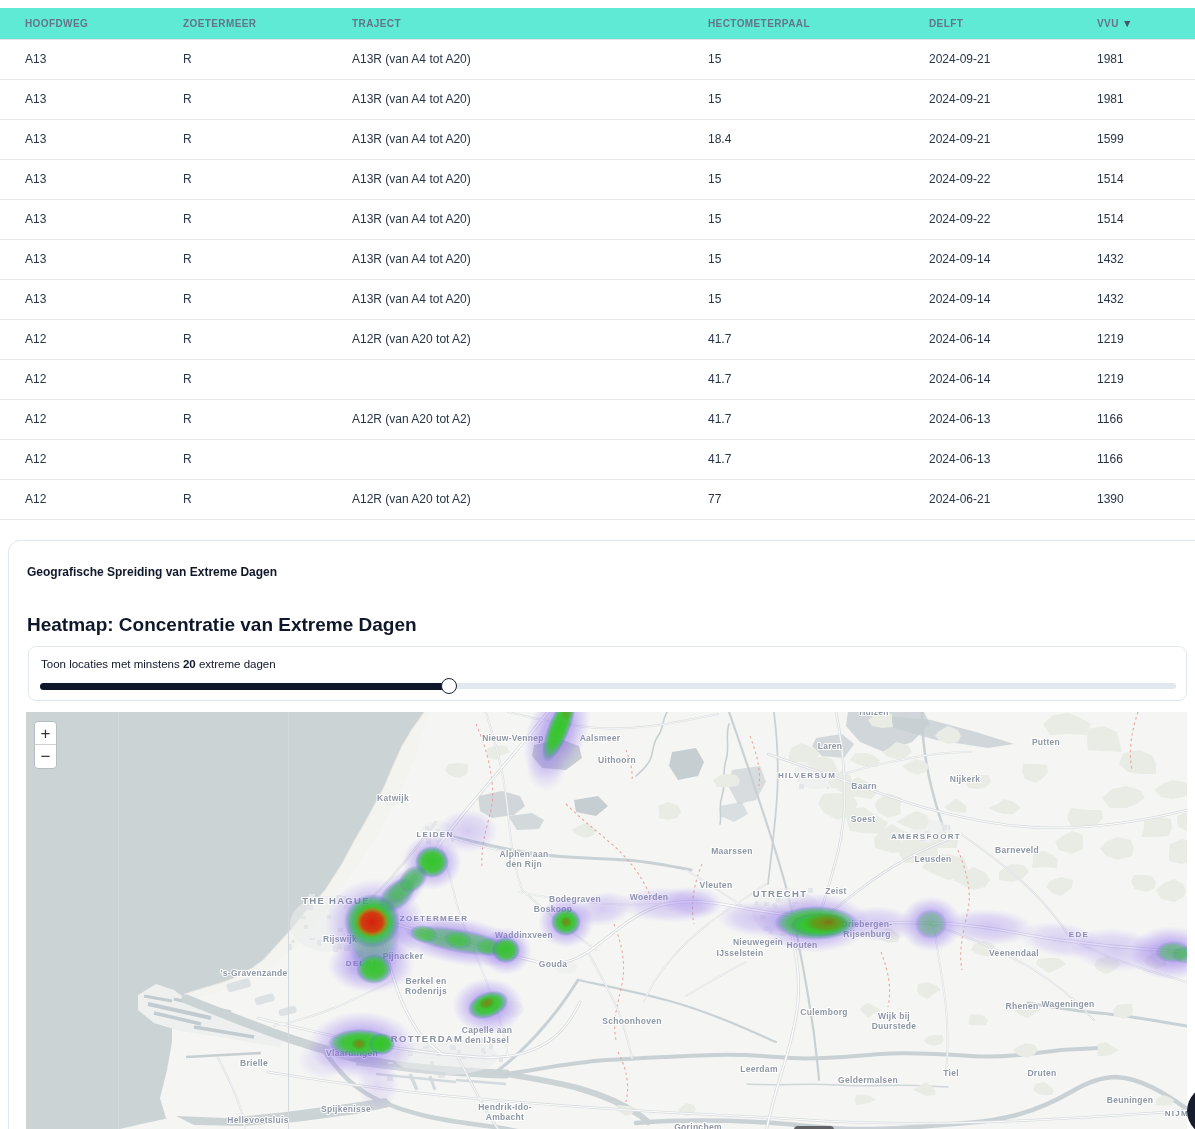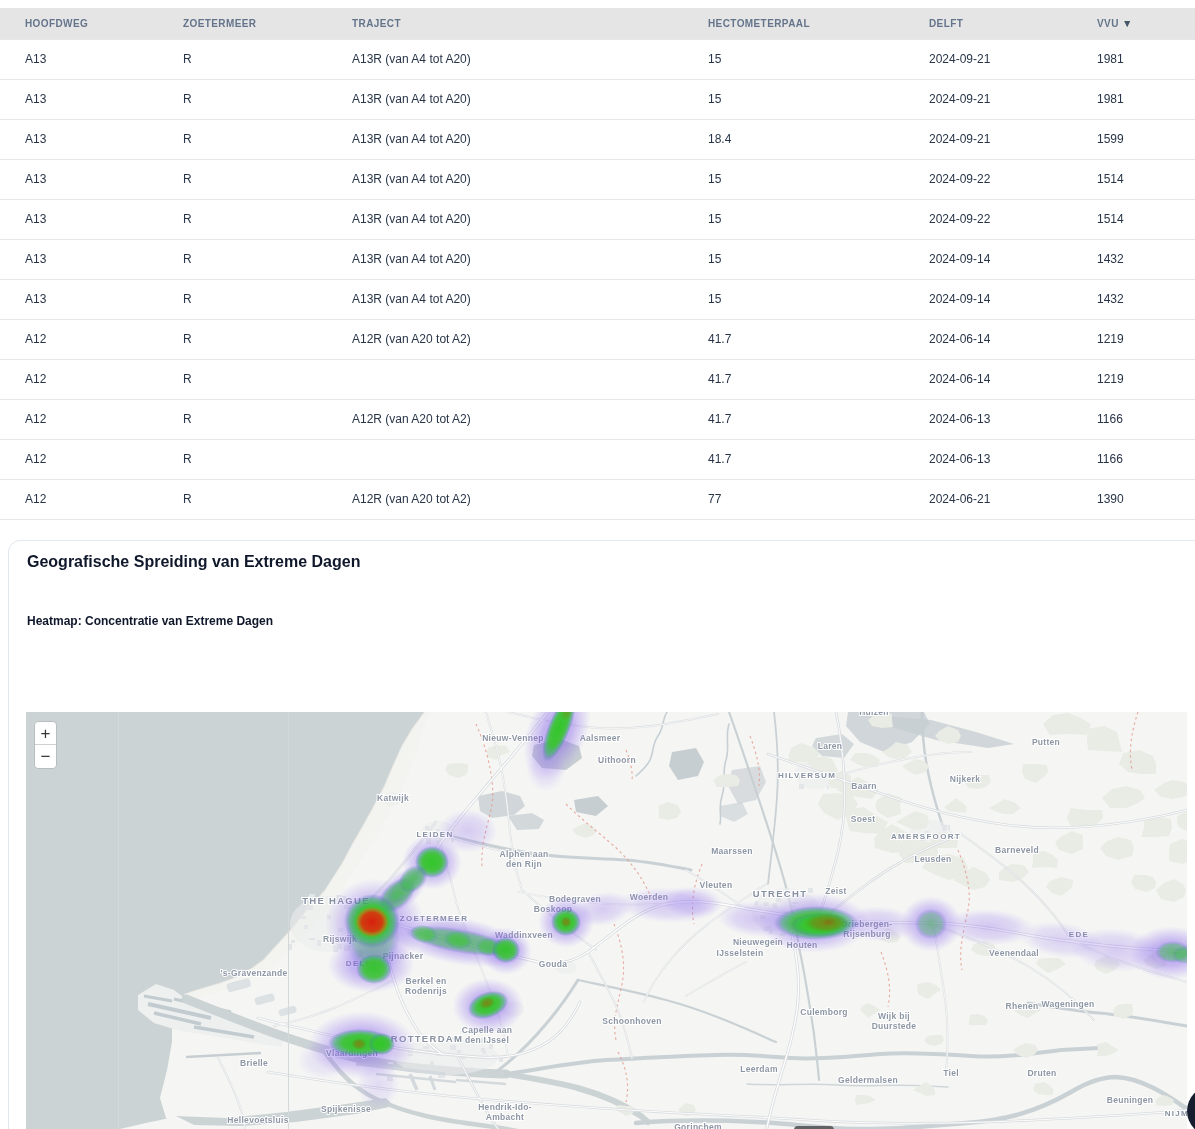--- a/index.html
+++ b/index.html
@@ -1,25 +1,25 @@
 <!DOCTYPE html>
 <html><head>
 <meta charset="utf-8">
 <style>
   * { margin:0; padding:0; box-sizing:border-box; }
   html,body { width:1195px; height:1129px; overflow:hidden; background:#fff;
     font-family:"Liberation Sans", sans-serif; position:relative; }
   table.tbl { position:absolute; left:0; top:8px; width:1195px; border-collapse:collapse; table-layout:fixed; }
-  table.tbl th { background:#e5e5e5; height:31px; text-align:left; font-size:10px; font-weight:700;
+  table.tbl th { background:#5eead4; height:31px; text-align:left; font-size:10px; font-weight:700;
     color:#64748b; letter-spacing:0.4px; padding:0 0 0 25px; border-bottom:1px solid #e5e7eb; }
   table.tbl td { height:40px; font-size:12px; color:#283548; padding:0 0 0 25px; border-bottom:1px solid #e5e7eb; }
   .card { position:absolute; left:8px; top:540px; width:1292px; height:700px; background:#fff;
     border:1px solid #e2e8f0; border-radius:12px; }
-  .ct { position:absolute; left:18px; top:12px; font-size:16px; font-weight:700; color:#0f172a; }
-  .h2 { position:absolute; left:18px; top:73px; font-size:12px; font-weight:700; color:#0f172a; }
+  .ct { position:absolute; left:18px; top:24px; font-size:12px; font-weight:700; color:#0f172a; }
+  .h2 { position:absolute; left:18px; top:73px; font-size:19px; font-weight:700; color:#0f172a; }
   .sbox { position:absolute; left:19px; top:105px; width:1159px; height:55px;
     border:1px solid #e2e8f0; border-radius:8px; background:#fff; }
   .slabel { position:absolute; left:12px; top:11px; font-size:11.5px; color:#0f172a; }
   .track { position:absolute; left:11px; top:36px; width:1136px; height:6px; border-radius:3px; background:#e2e8f0; }
   .fill { position:absolute; left:0; top:-0.5px; width:404px; height:7px; border-radius:3.5px; background:#0f172a; }
   .thumb { position:absolute; left:401px; top:-5px; width:16px; height:16px; border-radius:50%;
     background:#fff; border:1.5px solid #1a2234; }
   .map { position:absolute; left:17px; top:171px; width:1161px; height:430px; background:#cbd2d4; overflow:hidden; }
   .zoomctl { position:absolute; left:8px; top:9px; width:23px; background:#fff; border:1px solid #b8bdbf;
     border-radius:4px; z-index:10; }
@@ -144,20 +144,27 @@
         <td>77</td>
         <td>2024-06-21</td>
         <td>1390</td>
       </tr>
   </tbody>
 </table>
 
 <div class="card">
   <div class="ct">Geografische Spreiding van Extreme Dagen</div>
   <div class="h2">Heatmap: Concentratie van Extreme Dagen</div>
+  <div class="sbox">
+    <div class="slabel">Toon locaties met minstens <b>20</b> extreme dagen</div>
+    <div class="track">
+        <div class="fill"></div>
+        <div class="thumb"></div>
+      </div>
+  </div>
   <div class="map">
     <svg width="1161" height="430" viewBox="0 0 1161 430" xmlns="http://www.w3.org/2000/svg" style="position:absolute;left:0;top:0">
 <defs>
 <radialGradient id="gP">
             <stop offset="0%" stop-color="#7a50e8" stop-opacity="0.52"></stop>
             <stop offset="45%" stop-color="#7f58ea" stop-opacity="0.44"></stop>
             <stop offset="72%" stop-color="#8e6cee" stop-opacity="0.25"></stop>
             <stop offset="100%" stop-color="#9d80f2" stop-opacity="0"></stop>
           </radialGradient>
 <radialGradient id="gPw">

